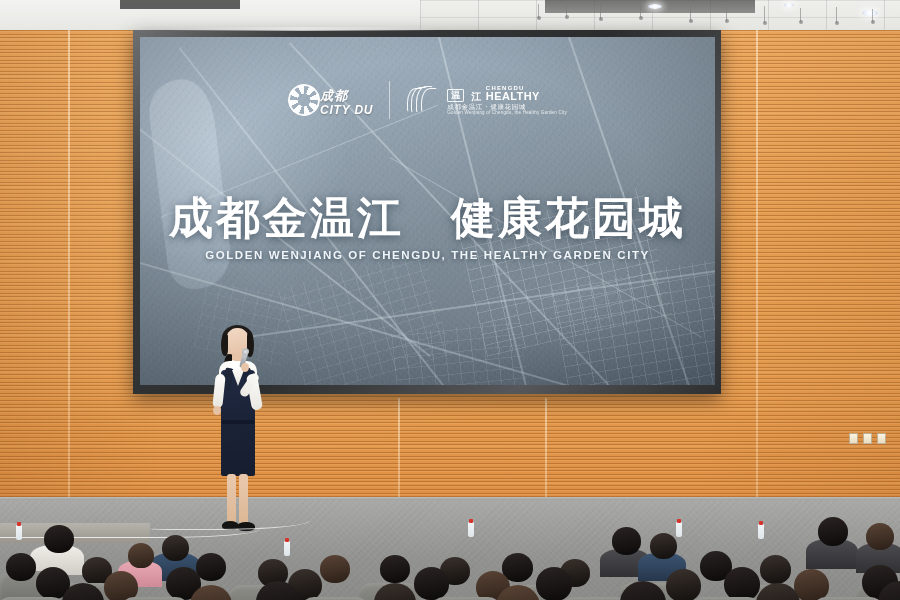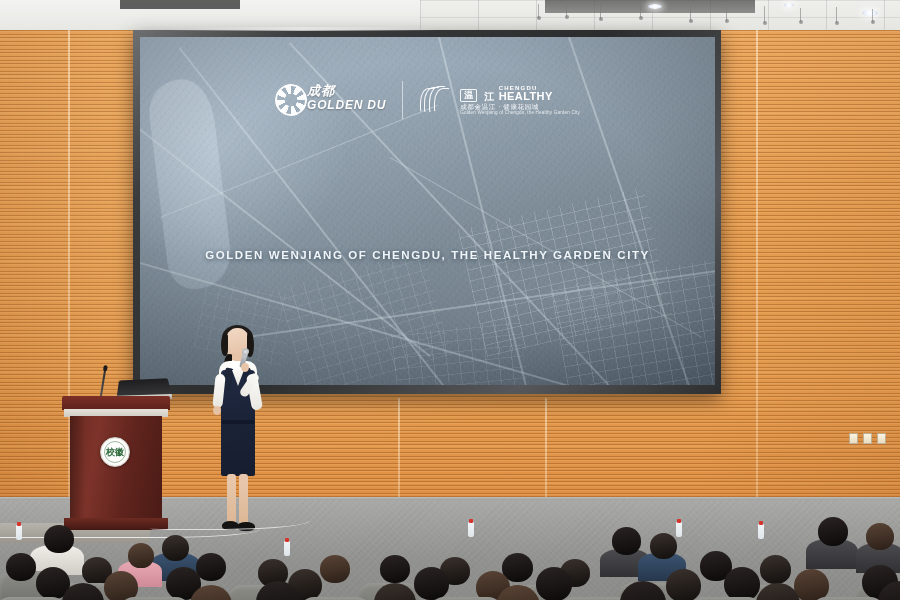--- a/index.html
+++ b/index.html
@@ -127,21 +127,21 @@
     background:
       radial-gradient(ellipse 85% 85% at 50% 45%, rgba(0,0,0,0) 45%, rgba(25,35,45,.38) 100%),
       linear-gradient(180deg, rgba(255,255,255,.06), rgba(0,0,0,.12));
   }
 
   
   .slide-logos{
     position:absolute; left:0; right:0; top:44px;
     display:flex; align-items:center; justify-content:center; gap:16px;
   }
-  .logo-chengdu{ display:flex; align-items:flex-start; }
+  .logo-chengdu{ display:flex; align-items:flex-end; }
   .sunbird{
     width:32px; height:32px; border-radius:50%;
     background:conic-gradient(from 20deg,
       rgba(255,255,255,.96) 0deg 26deg, rgba(255,255,255,0) 26deg 45deg,
       rgba(255,255,255,.96) 45deg 71deg, rgba(255,255,255,0) 71deg 90deg,
       rgba(255,255,255,.96) 90deg 116deg, rgba(255,255,255,0) 116deg 135deg,
       rgba(255,255,255,.96) 135deg 161deg, rgba(255,255,255,0) 161deg 180deg,
       rgba(255,255,255,.96) 180deg 206deg, rgba(255,255,255,0) 206deg 225deg,
       rgba(255,255,255,.96) 225deg 251deg, rgba(255,255,255,0) 251deg 270deg,
       rgba(255,255,255,.96) 270deg 296deg, rgba(255,255,255,0) 296deg 315deg,
@@ -508,21 +508,21 @@
       <div class="block-grid" style="left:60px;top:250px;width:90px;height:70px;transform:rotate(12deg);opacity:.35;"></div>
 
       <div class="screen-vignette"></div>
 
       <div class="slide-logos">
 
         <div class="logo-chengdu">
           <div class="sunbird"></div>
           <div class="logo-cd-text">
             <span class="logo-cd-cn">成都</span>
-            <span class="logo-cd-en">GOLDEN DU</span>
+            <span class="logo-cd-en">CITY DU</span>
           </div>
         </div>
 
         <div class="logo-divider"></div>
 
         <div class="logo-wenjiang">
           <div class="wj-mark">
             <i style="left:1px;top:3px;width:15px;height:24px;"></i>
             <i style="left:5px;top:2px;width:16px;height:26px;"></i>
             <i style="left:10px;top:1px;width:17px;height:27px;"></i>
@@ -536,45 +536,32 @@
                 <span class="wj-en-small">CHENGDU</span>
                 <span class="wj-en-big">HEALTHY</span>
               </span>
             </div>
             <span class="wj-sub-cn">成都金温江 · 健康花园城</span>
             <span class="wj-sub-en">Golden Wenjiang of Chengdu, the Healthy Garden City</span>
           </div>
         </div>
       </div>
 
+      <div class="slide-title">成都金温江　健康花园城</div>
       <div class="slide-subtitle">GOLDEN WENJIANG OF CHENGDU, THE HEALTHY GARDEN CITY</div>
 
     </div>
   </div>
 
   <div class="stage-edge"></div>
   <div class="stage-floor">
     <div class="floor-speck"></div>
   </div>
   <div class="stage-step"></div>
 
-  <div class="podium">
-    <div class="lectern-mic"></div>
-    <div class="laptop"></div>
-    <div class="laptop-base"></div>
-    <div class="podium-top"></div>
-    <div class="podium-band"></div>
-    <div class="podium-body"></div>
-    <div class="podium-emblem">
-      <div class="ring">
-        <span class="glyph">校徽</span>
-      </div>
-    </div>
-    <div class="podium-base"></div>
-  </div>
 
   <div class="speaker">
     <div class="sp-hair"></div>
     <div class="sp-head"></div>
     <div class="sp-hair-side-l"></div>
     <div class="sp-hair-side-r"></div>
     <div class="sp-ponytail"></div>
     <div class="sp-neck"></div>
     <div class="sp-blouse"></div>
     <div class="sp-collar-l"></div>

